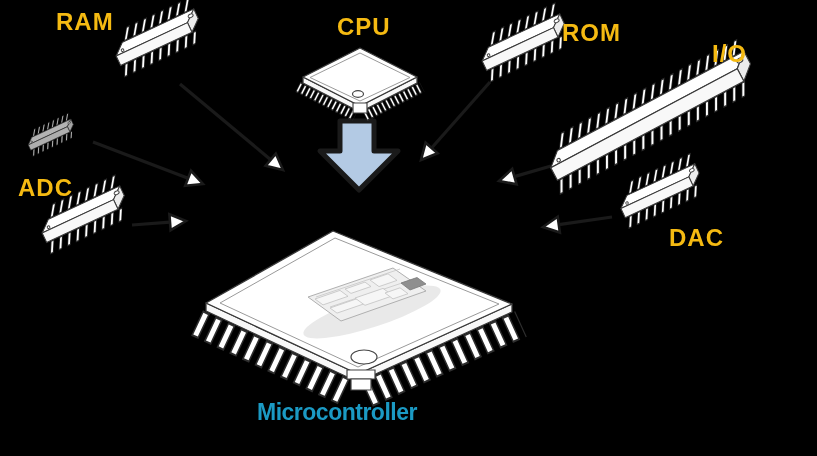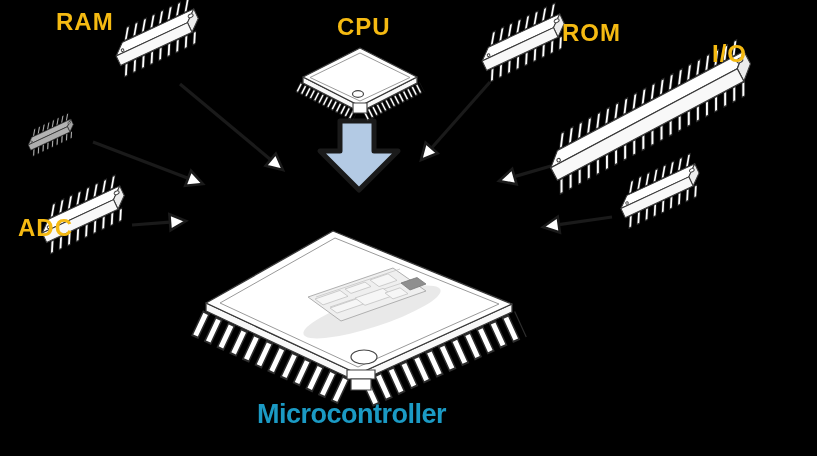--- a/index.html
+++ b/index.html
@@ -9,21 +9,21 @@
     --block-arrow-fill:#B3CAE4;
     --chip-outline:#3A3A3A;
     --chip-fill:#FFFFFF;
   }
   html,body{margin:0;padding:0;}
   body{background:#fff;font-family:"Liberation Sans", sans-serif;}
   .stage{position:relative;width:817px;height:456px;background:#000000;overflow:hidden;}
   .stage svg{position:absolute;left:0;top:0;}
   .lbl{position:absolute;font-weight:bold;font-size:24px;letter-spacing:1px;
        color:var(--component-label);white-space:nowrap;user-select:none;}
-  .lbl-mcu{position:absolute;font-weight:bold;font-size:27px;letter-spacing:-0.5px;
+  .lbl-mcu{position:absolute;font-weight:bold;font-size:23px;letter-spacing:-0.5px;
        color:var(--microcontroller-label);white-space:nowrap;user-select:none;}
   
   .body{fill:var(--chip-fill);stroke:var(--chip-outline);stroke-width:1.3;stroke-linejoin:round;}
   .face{fill:#f8f8f8;stroke:var(--chip-outline);stroke-width:1.3;stroke-linejoin:round;}
   .endf{fill:#ececec;stroke:var(--chip-outline);stroke-width:1.3;stroke-linejoin:round;}
   .pinB{fill:none;stroke:#2e2e2e;}
   .pinW{fill:none;stroke:#fff;}
   .inner{fill:none;stroke:#9a9a9a;stroke-width:1;}
   .mark{fill:#fff;stroke:#444;stroke-width:1.2;}
   
@@ -148,15 +148,16 @@
       <ellipse class="mark" cx="364" cy="357" rx="13" ry="7" stroke-width="1.8"></ellipse>
       <path class="mark" d="M347,370 L375,370 L375,379 L347,379 Z"></path>
       <path class="mark" d="M351,379 L371,379 L371,390 L351,390 Z"></path>
     </g>
   </svg>
 
   <div class="lbl" style="left:56px;top:8px;">RAM</div>
   <div class="lbl" style="left:337px;top:13px;">CPU</div>
   <div class="lbl" style="left:562px;top:7px;margin-top:12px;">ROM</div>
   <div class="lbl" style="left:712px;top:40px;">I/O</div>
-  <div class="lbl" style="left:18px;top:174px;margin-top:40px;">ADC</div>
+  <div class="lbl" style="left:18px;top:174px;">ADC</div>
+  <div class="lbl" style="left:669px;top:224px;">DAC</div>
   <div class="lbl-mcu" style="left:257px;top:399px;">Microcontroller</div>
 </div>
 
 </body></html>

